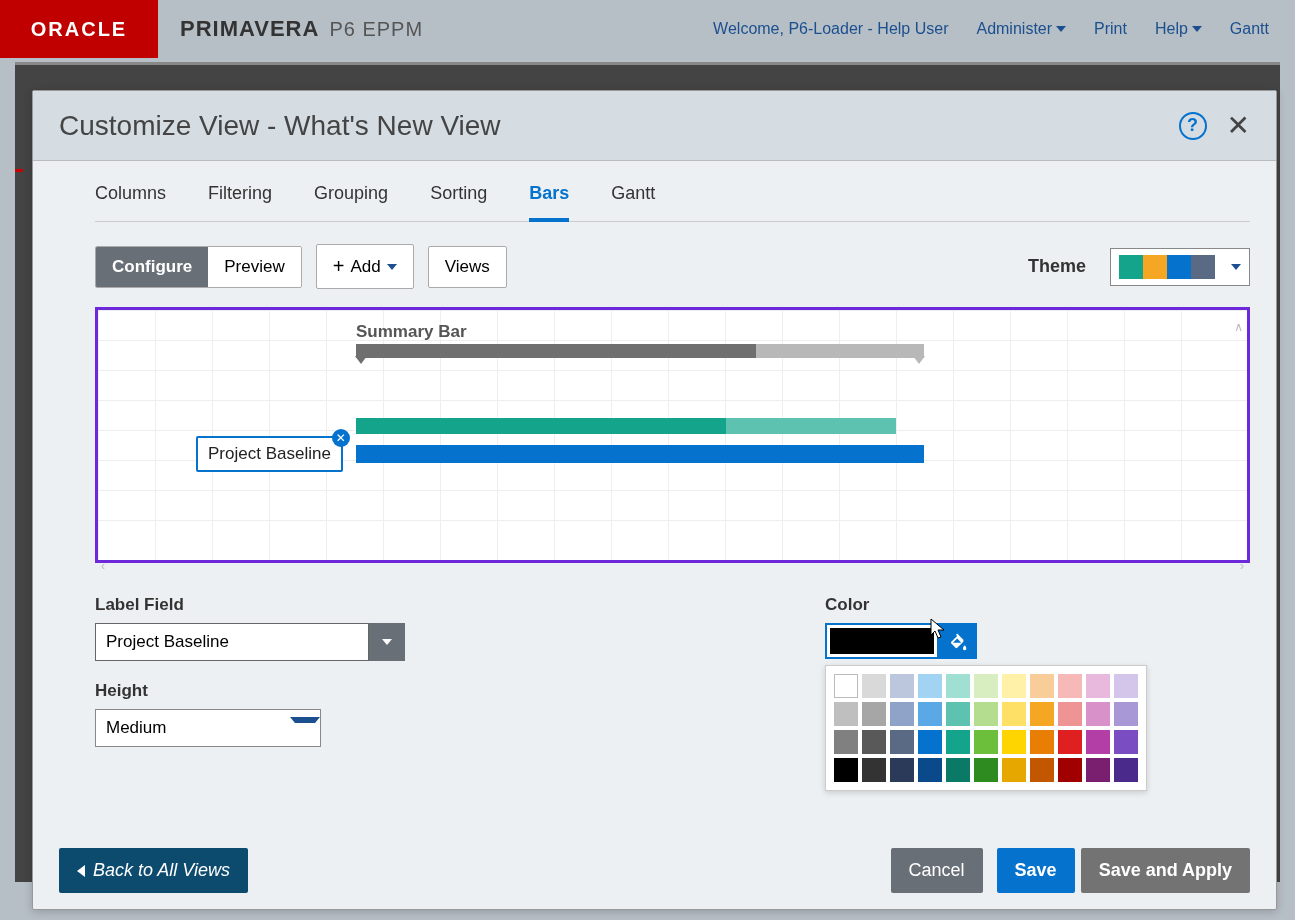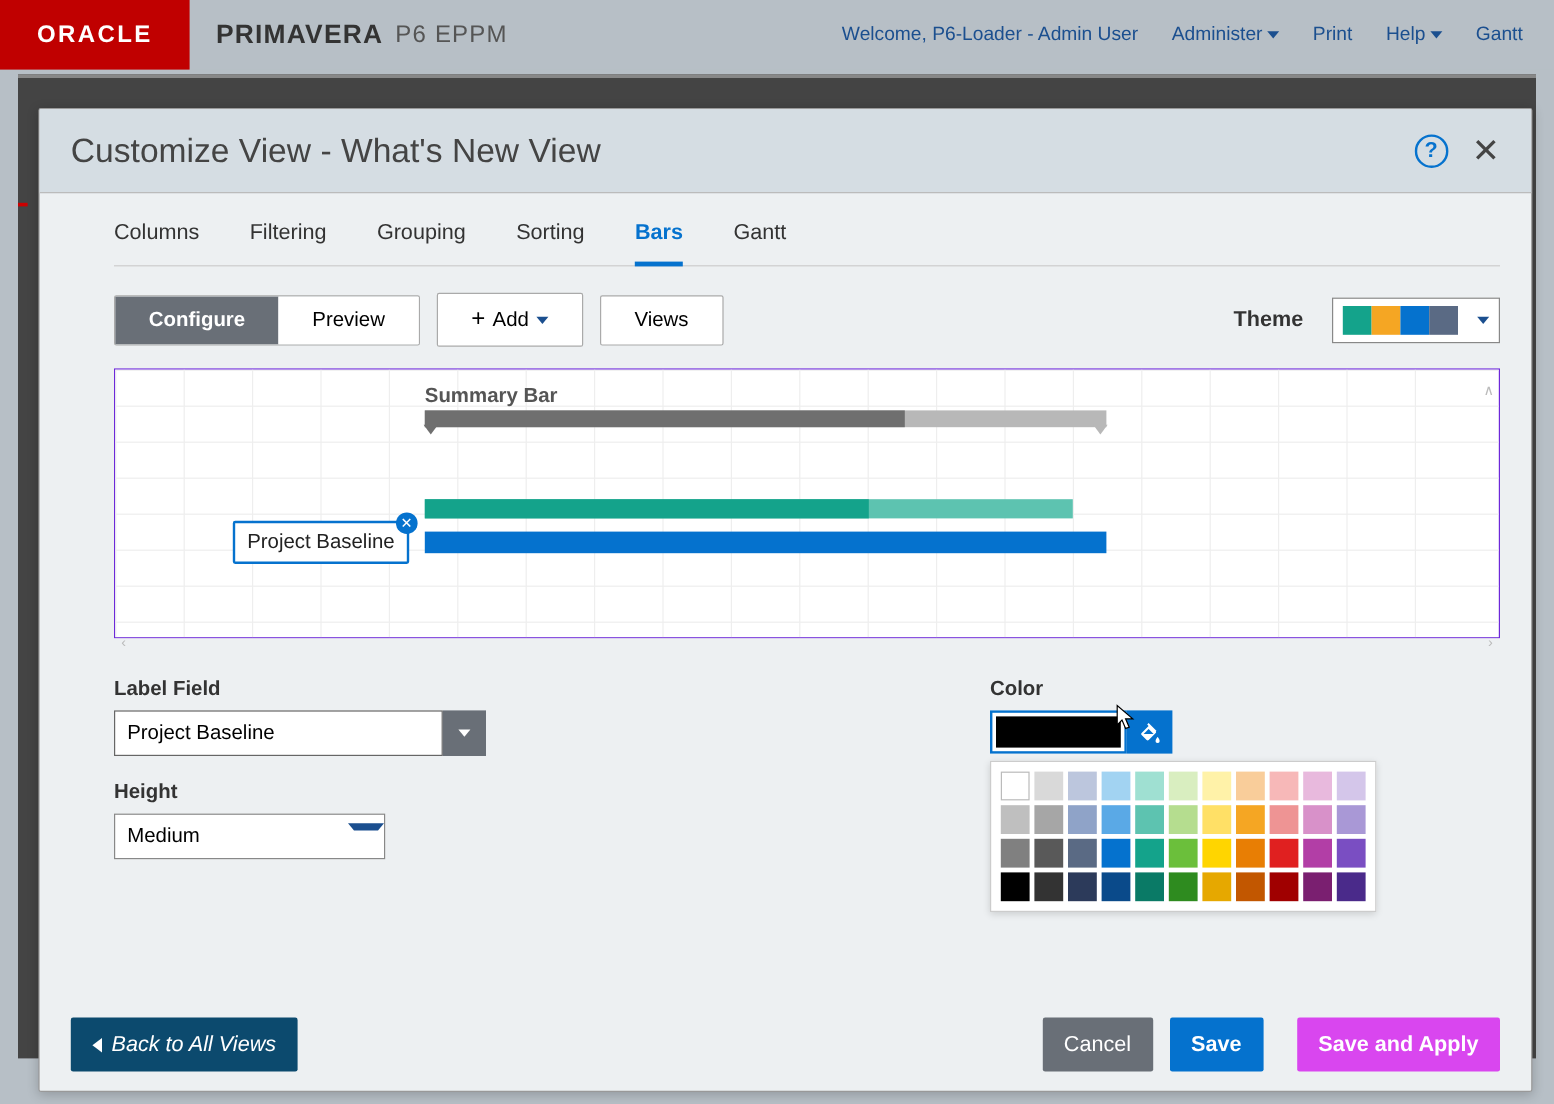--- a/index.html
+++ b/index.html
@@ -27,32 +27,32 @@
 .modal-body { padding: 22px 26px; margin-left: 36px; }
 
 
 .tabs { display: flex; gap: 42px; border-bottom: 1px solid #ccc; padding-bottom: 0; }
 .tab { font-size: 18px; color: #333; padding-bottom: 14px; cursor: pointer; }
 .tab.active { color: #0572ce; font-weight: bold; border-bottom: 4px solid #0572ce; margin-bottom: -1px; }
 
 
 .toolbar { display: flex; align-items: center; margin-top: 22px; gap: 14px; }
 .btn-group { display: flex; border: 1px solid #aaa; border-radius: 2px; overflow: hidden; }
-.btn { padding: 10px 28px; font-size: 17px; background: #fff; cursor: pointer; border: none; display: flex; align-items: center; gap: 6px; }
+.btn { padding: 10px 16px; font-size: 17px; background: #fff; cursor: pointer; border: none; display: flex; align-items: center; gap: 6px; }
 .btn.dark { background: #696f77; color: #fff; font-weight: bold; }
 .btn.outlined { border: 1px solid #aaa; border-radius: 2px; }
 .plus-icon { font-size: 20px; font-weight: 300; }
 .spacer { flex: 1; }
 .theme-label { font-size: 18px; font-weight: bold; color: #333; margin-right: 10px; }
 .theme-box { border: 1px solid #888; display: flex; align-items: center; padding: 6px 8px; gap: 0; cursor: pointer; background: #fff; }
 .theme-sw { width: 24px; height: 24px; }
 .theme-caret { margin-left: 16px; }
 
 
-.preview-area { margin-top: 18px; background: #fff; border: 1px solid #6d28d9; height: 225px; position: relative; overflow: hidden; }
+.preview-area { margin-top: 18px; background: #fff; border: 3px solid #6d28d9; height: 256px; position: relative; overflow: hidden; }
 .grid-col { position: absolute; top:0; bottom:0; width:1px; background: #eee; }
 .grid-row { position: absolute; left:0; right:0; height:1px; background: #eee; }
 .summary-label { position: absolute; top: 12px; left: 258px; font-weight: bold; color: #555; font-size: 17px; }
 .summary-bar { position: absolute; top: 34px; left: 258px; width: 568px; height: 14px; background: #b8b8b8; }
 .summary-bar::before { content:''; position:absolute; left:0; top:0; width: 400px; height: 100%; background: #6f6f6f; }
 .summary-bar::after { content:''; position:absolute; left:-1px; top:12px; width:0; height:0; border-left:6px solid transparent; border-right:6px solid transparent; border-top:8px solid #6f6f6f; }
 .summary-end { position:absolute; right:-1px; top:12px; width:0; height:0; border-left:6px solid transparent; border-right:6px solid transparent; border-top:8px solid #b8b8b8; }
 .teal-bar { position:absolute; top: 108px; left: 258px; width: 540px; height: 16px; background: #5dc3b0; }
 .teal-bar::before { content:''; position:absolute; left:0; top:0; width:370px; height:100%; background:#14a38b; }
 .blue-bar { position:absolute; top: 135px; left: 258px; width: 568px; height: 18px; background:#0572ce; }
@@ -89,33 +89,33 @@
 .swatch { width: 24px; height: 24px; cursor:pointer; }
 .swatch.bordered { border: 1px solid #bbb; }
 
 
 .modal-footer { position:absolute; bottom: 16px; left: 26px; right: 26px; display:flex; align-items:center; }
 .btn-footer { padding: 12px 18px; font-size: 18px; border:none; cursor:pointer; border-radius:2px; }
 .btn-back { background:#0c4a6e; color:#fff; display:flex; align-items:center; gap:8px;font-style:italic; }
 .chev-left { width:0; height:0; border-top:6px solid transparent; border-bottom:6px solid transparent; border-right:8px solid #fff; }
 .btn-cancel { background:#696f77; color:#fff; margin-left:auto; }
 .btn-save { background:#0572ce; color:#fff; margin-left: 14px; font-weight:bold; }
-.btn-apply { background:#d946ef; color:#fff; margin-left: 28px; font-weight:bold; }
+.btn-apply { background:#737373; color:#fff; margin-left: 6px; font-weight:bold; }
 </style>
 </head>
 <body>
 
 <div class="global-header">
   <div class="oracle-logo">ORACLE</div>
   <div class="brand-area">
     <span class="brand-prim">PRIMAVERA</span>
     <span class="brand-sub">P6 EPPM</span>
   </div>
   <div class="header-right">
-    <span class="header-link">Welcome, P6-Loader - Admin User</span>
+    <span class="header-link">Welcome, P6-Loader - Help User</span>
     <span class="header-link">
       <span>Administer</span>
       <span class="caret-down"></span>
     </span>
     <span class="header-link">Print</span>
     <span class="header-link">
       <span>Help</span>
       <span class="caret-down"></span>
     </span>
     <span class="header-link">Gantt</span>

